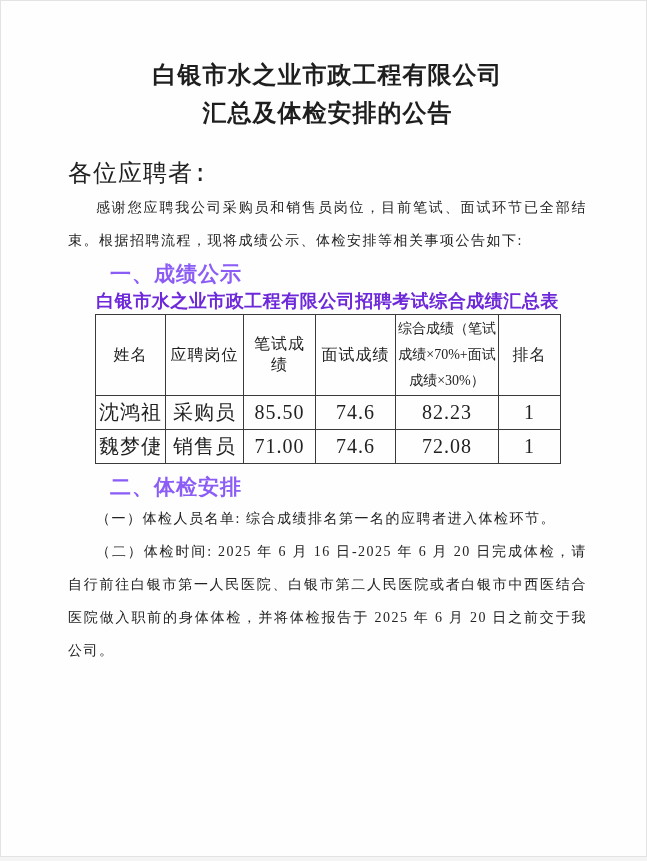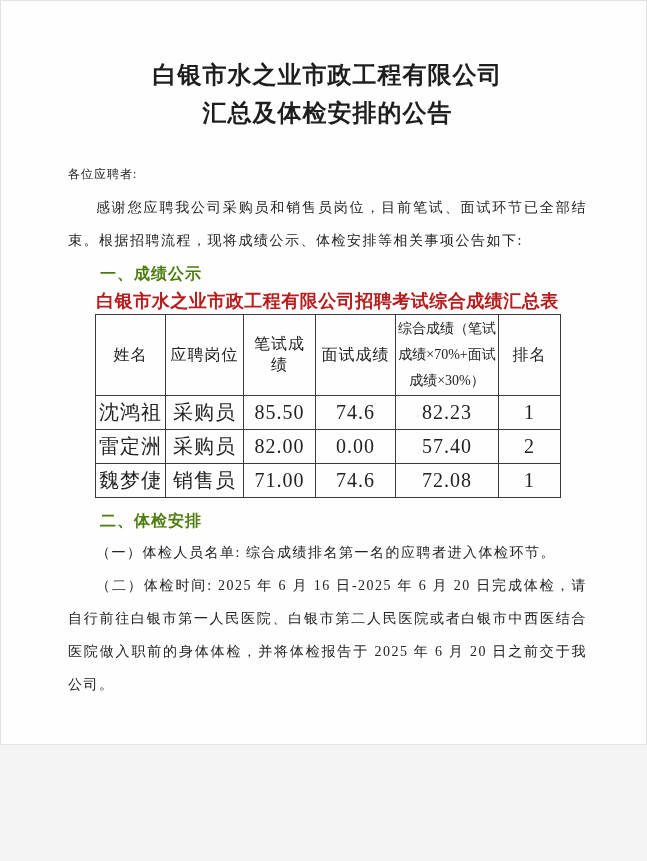--- a/index.html
+++ b/index.html
@@ -4,69 +4,70 @@
 <style>
   html,body{margin:0;padding:0;}
   body{
     width:647px;height:861px;
     background:#f4f4f4;
     font-family:"Liberation Serif","DejaVu Serif",serif;
     color:#222;
     overflow:hidden;
   }
   .page{
-    width:647px;height:745px;
+    width:647px;height:857px;
     background:#fefefe;
     box-sizing:border-box;
     padding:56px 60px 0 68px;
     box-shadow:inset 0 0 0 1px #e3e3e3;
   }
   .doc-title{
     margin:0 0 26px 0;
     text-align:center;
     font-size:24px;
     font-weight:bold;
     line-height:38px;
     letter-spacing:1px;
     color:#1e1e1e;
   }
   .t-line{display:block;}
   .salutation{
     margin:0;
-    font-size:12px;
+    font-size:24px;
     line-height:33px;
     letter-spacing:1px;
+    font-family:Liberation Mono, monospace;
   }
   .body-para{
     margin:0;
     font-size:14px;
     line-height:33px;
     letter-spacing:1.5px;
     text-align:justify;
     text-justify:inter-character;
   }
   .indent{text-indent:2em;}
   .section-heading{
     margin:2px 0 0 0;
     font-family:"Liberation Sans","DejaVu Sans",sans-serif;
-    font-size:16px;
+    font-size:21px;
     font-weight:bold;
     line-height:30px;
     text-indent:2em;
     letter-spacing:1px;
-    color:#4d7c0f;
+    color:#8b5cf6;
   }
   .table-title{
     font-family:"Liberation Sans","DejaVu Sans",sans-serif;
     font-size:18px;
     font-weight:bold;
     line-height:24px;
     text-align:center;
     letter-spacing:0.5px;
-    color:#b91c1c;
+    color:#6d28d9;
     margin:0 0 1px 0;
   }
   table.score-table{
     width:465px;
     margin-left:27px;
     border-collapse:collapse;
     table-layout:fixed;
   }
   .score-table th,.score-table td{
     border:1px solid #3a3a3a;
@@ -130,28 +131,20 @@
     <tbody>
       <tr>
         <td>沈鸿祖</td>
         <td>采购员</td>
         <td>85.50</td>
         <td>74.6</td>
         <td>82.23</td>
         <td>1</td>
       </tr>
       <tr>
-        <td>雷定洲</td>
-        <td>采购员</td>
-        <td>82.00</td>
-        <td>0.00</td>
-        <td>57.40</td>
-        <td>2</td>
-      </tr>
-      <tr>
         <td>魏梦倢</td>
         <td>销售员</td>
         <td>71.00</td>
         <td>74.6</td>
         <td>72.08</td>
         <td>1</td>
       </tr>
     </tbody>
   </table>
 

